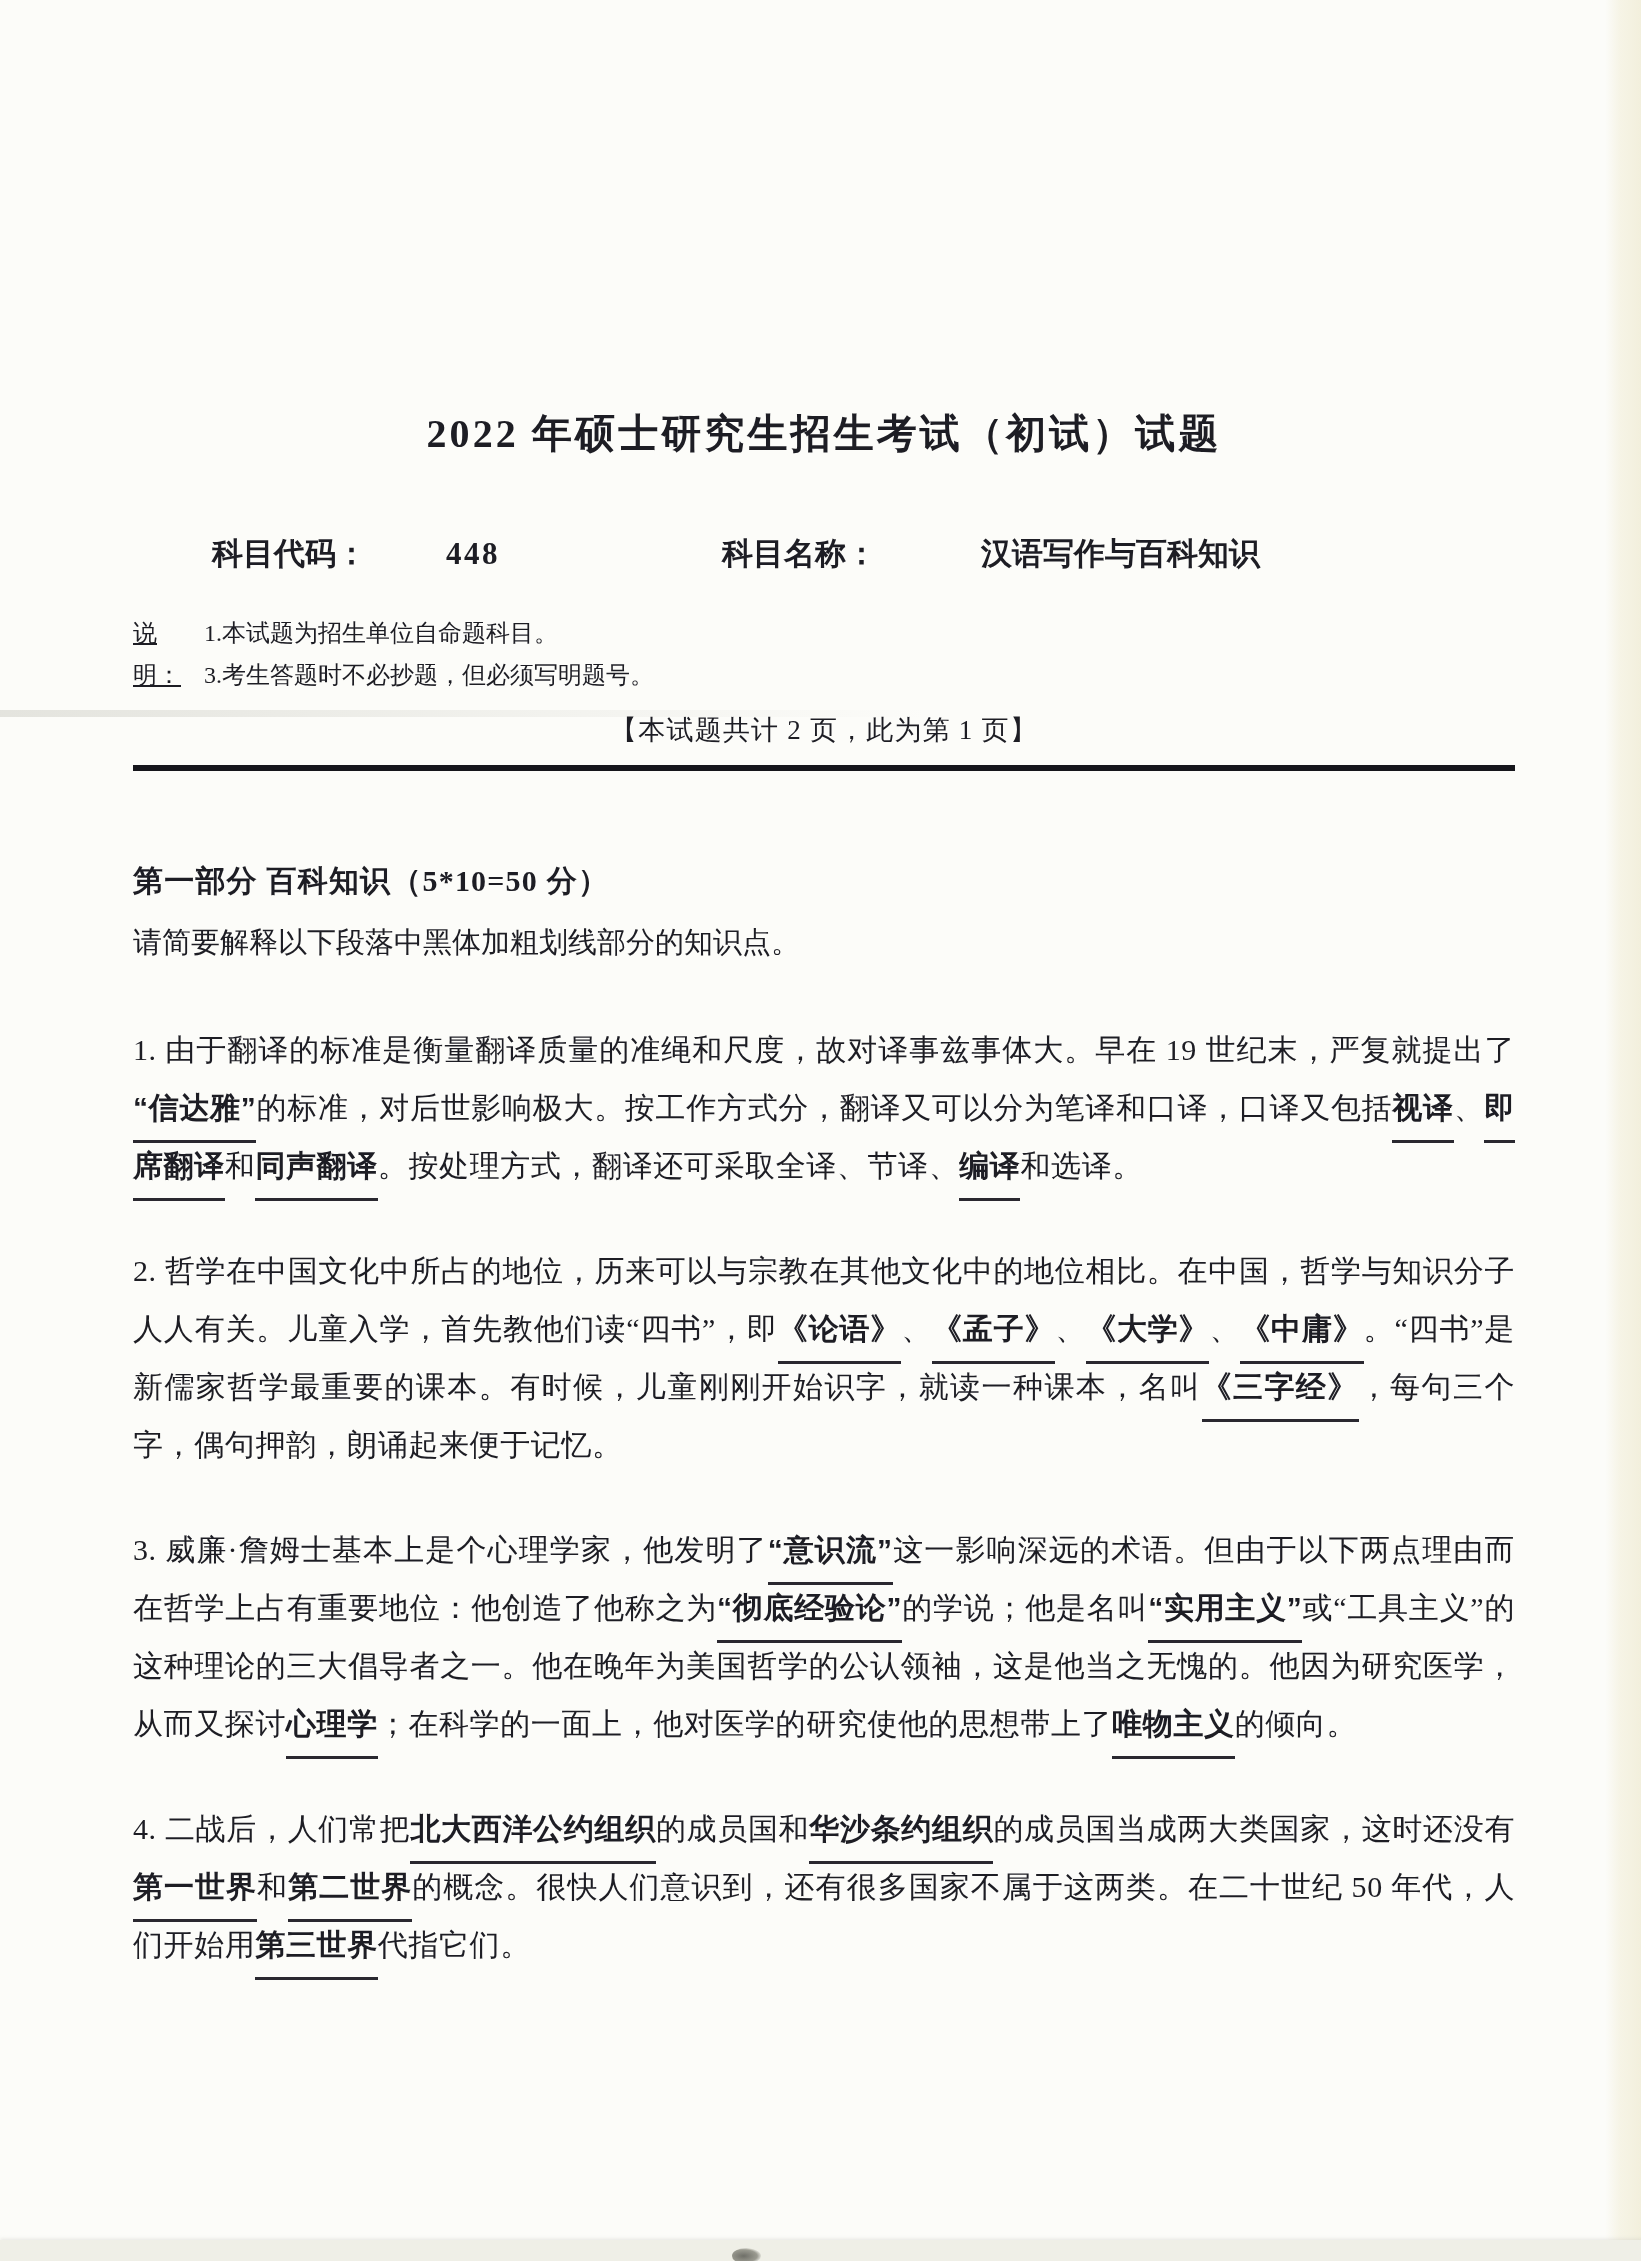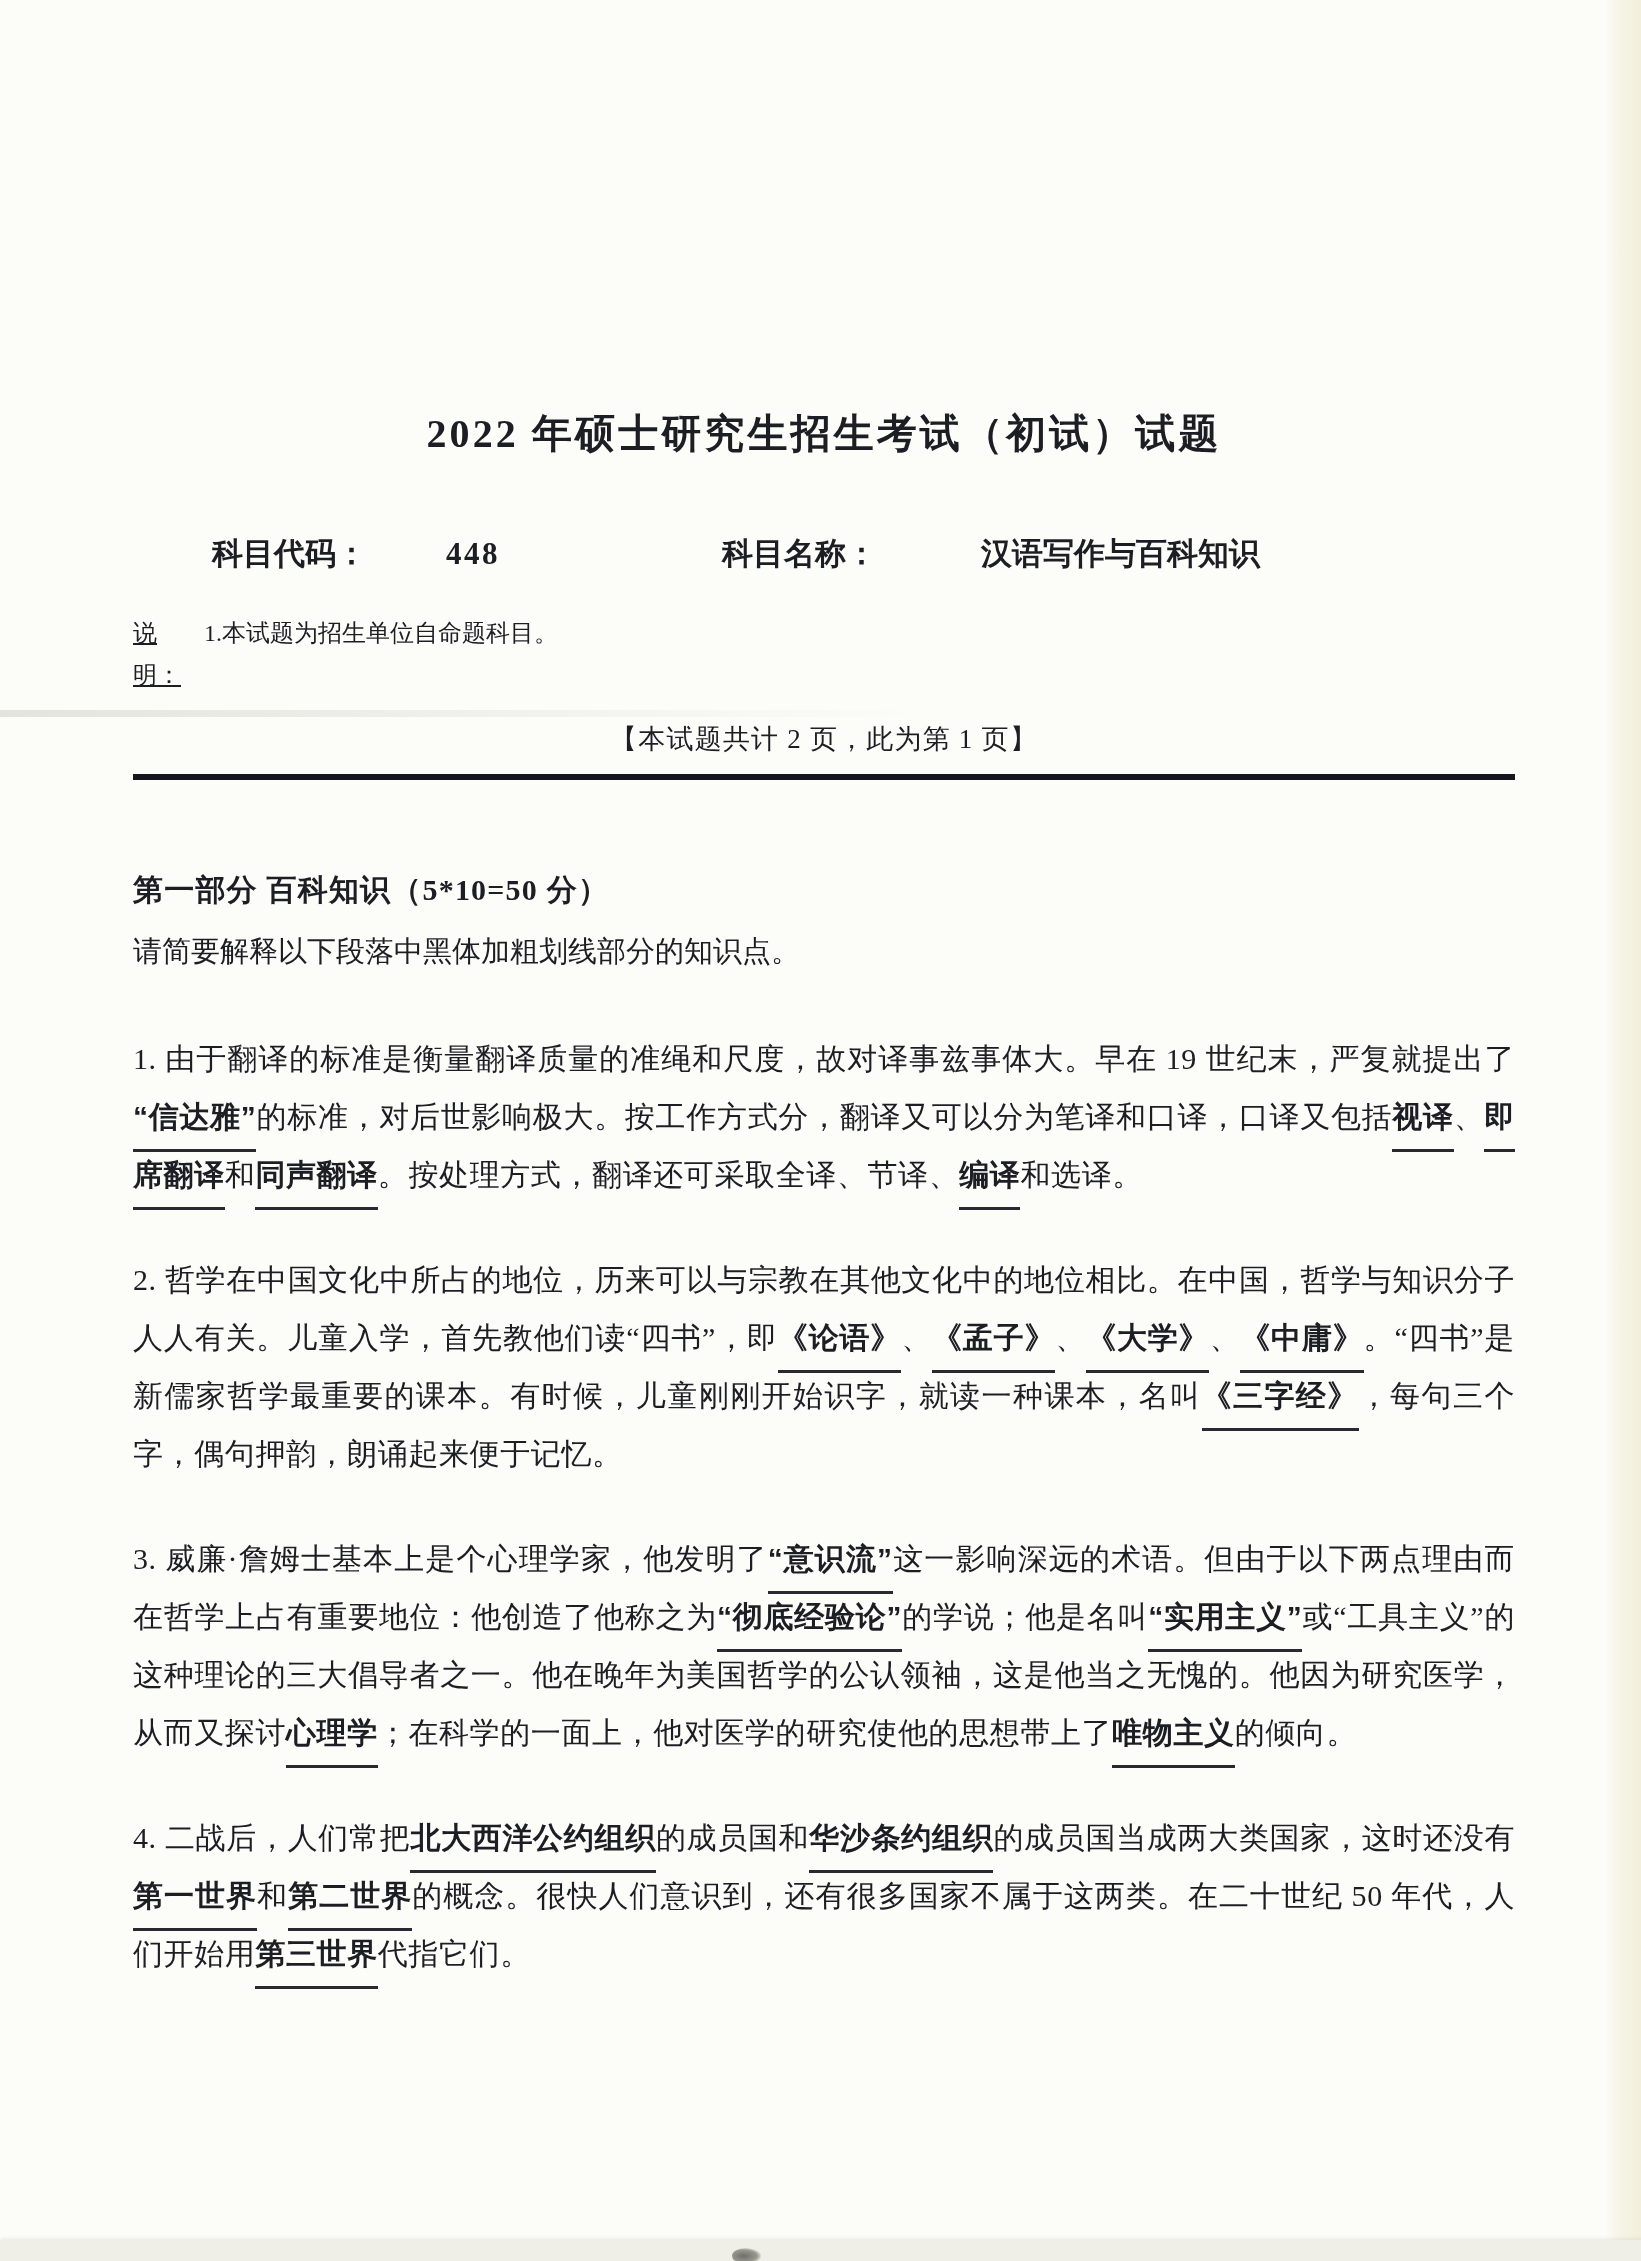--- a/index.html
+++ b/index.html
@@ -64,21 +64,21 @@
     font-size: 24px;
     line-height: 42px;
     display: grid;
     grid-template-columns: 71px 1fr;
   }
   .notes .notes-label { grid-column: 1; text-decoration: underline; }
   .notes .notes-items { grid-column: 2; }
   .notes .note-item { display: block; }
 
   .page-info {
-    margin-top: 25px;
+    margin-top: 16px;
     text-align: center;
     font-size: 27px;
     letter-spacing: 1.2px;
   }
   .rule {
     margin-top: 17.3px;
     height: 5.6px;
     background: #16161c;
     border: none;
   }
@@ -125,20 +125,21 @@
     <span class="code-label">科目代码：</span>
     <span class="code-value">448</span>
     <span class="name-label">科目名称：</span>
     <span class="name-value">汉语写作与百科知识</span>
   </div>
 
   <div class="notes">
     <span class="notes-label">说明：</span>
     <span class="notes-items">
       <span class="note-item">1.本试题为招生单位自命题科目。</span>
+      <span class="note-item">3.考生答题时不必抄题，但必须写明题号。</span>
     </span>
   </div>
 
   <div class="page-info">【本试题共计 2 页，此为第 1 页】</div>
 
   <hr class="rule">
 
   <div class="section-heading">第一部分 百科知识（5*10=50 分）</div>
   <div class="section-instruction">请简要解释以下段落中黑体加粗划线部分的知识点。</div>
 

